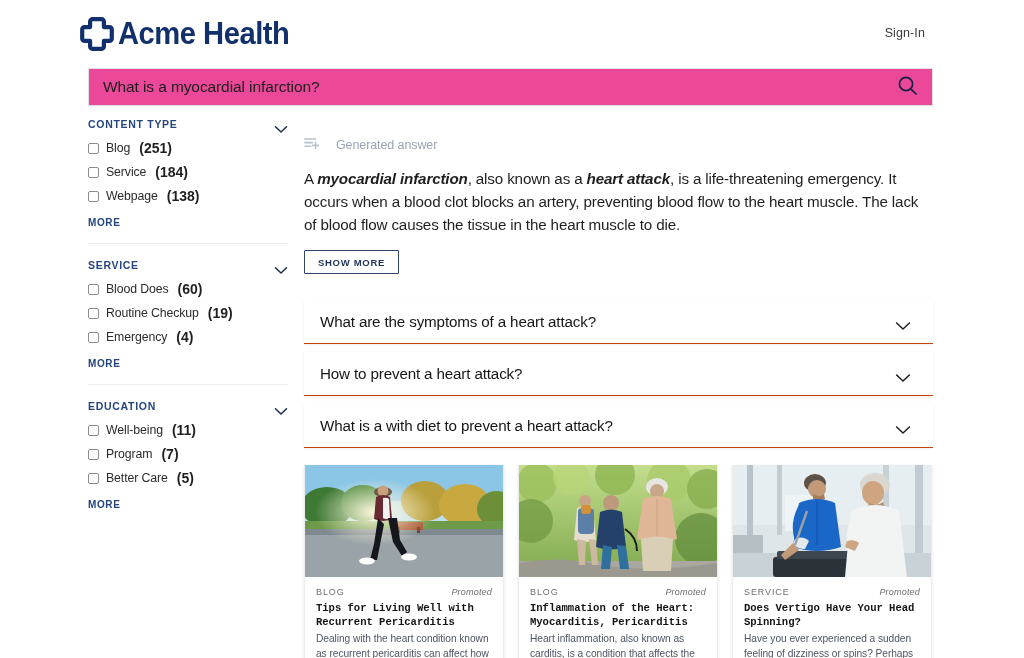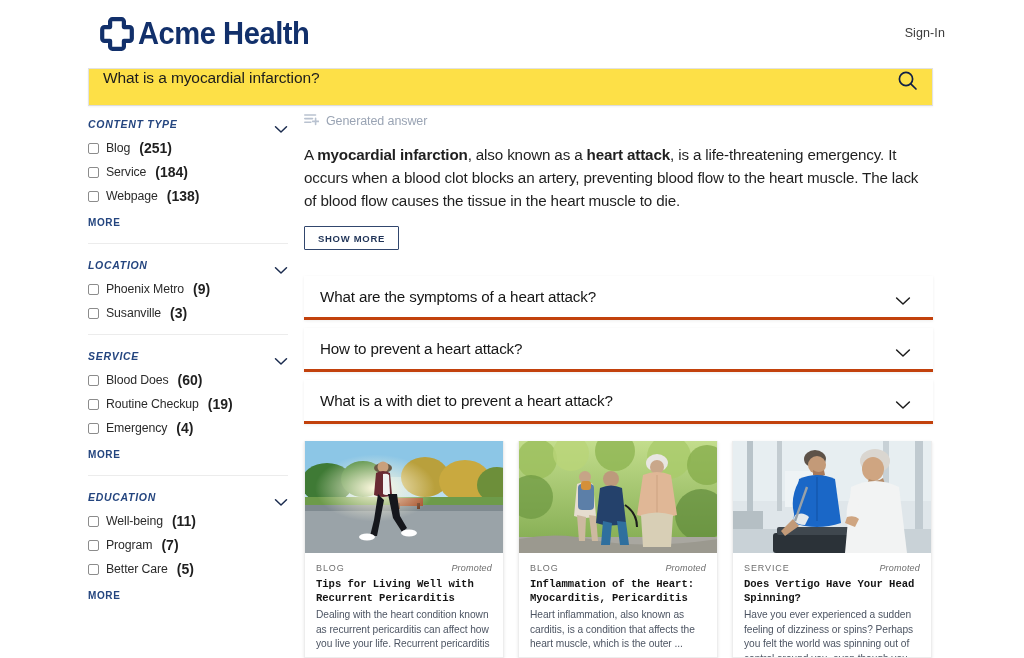--- a/index.html
+++ b/index.html
@@ -6,62 +6,62 @@
   html, body {
     width: 1024px; height: 658px;
     background: #ffffff;
     font-family: "Liberation Sans", sans-serif;
     overflow: hidden;
   }
   .page { position: relative; width: 1024px; height: 658px; background:#fff; }
 
   
   .header {
-    position: absolute; left: 100px; top: 0px; width: 845px; height: 66px;
+    position: absolute; left: 80px; top: 0px; width: 845px; height: 66px;
     display: flex; align-items: center; justify-content: space-between; text-align: center;
   }
   .brand { display: flex; align-items: center; gap: 4px; }
   .brand-mark { width: 34px; height: 34px; display:block; margin-top:2px; }
   .brand-name {
     font-size: 31px; font-weight: 700; color: #12306b;
     letter-spacing: -0.5px; line-height: 1;
     font-family: "Liberation Sans", sans-serif;
     transform: scaleX(0.94); transform-origin: left center;
   }
   .signin {
     font-size: 12.5px; color: #3c3c3c; text-decoration: none;
     letter-spacing: 0.1px;
   }
 
   
   .searchbar {
     position: absolute; left: 88px; top: 68px; width: 845px; height: 38px;
-    background: #fde047; border: 1px solid #e2e2e2; border-bottom-color:#dcdcdc;
-    display: flex; align-items: flex-start; padding: 0 12px 0 8px;
+    background: #ec4899; border: 1px solid #e2e2e2; border-bottom-color:#dcdcdc;
+    display: flex; align-items: center; padding: 0 12px 0 8px;
     box-shadow: 0 1px 2px rgba(0,0,0,0.05);
   }
   .search-input {
     flex: 1; border: none; outline: none; background: transparent;
     font-family: "Liberation Sans", sans-serif;
     font-size: 15.5px; color: #1c1c1c; padding-left: 6px;
     letter-spacing: -0.1px;
   }
   .search-btn {
     width: 26px; height: 26px; border: none; background: transparent;
     cursor: pointer; display: flex; align-items: center; justify-content: center;
     padding: 0;
   }
 
   
   .sidebar { position: absolute; left: 88px; top: 112px; width: 200px; }
   .facet { padding-top: 6px; }
   .facet + .facet { border-top: 1px solid #ececec; margin-top: 13px; padding-top: 15px; }
   .facet-head {
     display: flex; align-items: center; justify-content: space-between;
-    margin-bottom: 10px; cursor: pointer; font-style: italic;
+    margin-bottom: 10px; cursor: pointer;
   }
   .facet-title {
     font-size: 10.5px; font-weight: 700; color: #24457f;
     letter-spacing: 0.7px; text-transform: uppercase;
   }
   .chev { width: 14px; height: 9px; flex: none; }
   .facet-opt {
     display: flex; align-items: center; gap: 7px;
     margin-bottom: 8px; cursor: pointer;
   }
@@ -73,41 +73,41 @@
   .opt-count { font-size: 14px; color: #1f1f1f; font-weight: 700; margin-left: 2px; }
   .more-link {
     font-size: 10px; font-weight: 700; color: #24457f; letter-spacing: 0.6px;
     text-transform: uppercase; margin-top: 4px; margin-bottom: 2px;
     display: inline-block; cursor: pointer; text-decoration: none;
   }
 
   
   .main { position: absolute; left: 304px; top: 112px; width: 629px; }
 
-  .gen-head { display: flex; align-items: center; gap: 7px; margin-bottom: 13px; }
+  .gen-head { display: flex; align-items: center; gap: 17px; margin-bottom: 13px; margin-top: 24px; }
   .gen-label { font-size: 12.5px; color: #9aa4b4; letter-spacing: -0.1px; }
 
   .answer {
     font-size: 15.2px; line-height: 1.52; color: #1f1f1f;
     letter-spacing: -0.15px; max-width: 625px;
   }
-  .answer b { font-weight: 700; }
+  .answer b { font-weight: 700; font-style: italic; }
 
   .show-more {
     margin-top: 14px; display: inline-block;
     border: 1px solid #31466d; border-radius: 1px; background: #fff;
     padding: 6px 13px 5px; font-size: 9.5px; font-weight: 700;
     color: #1f3357; letter-spacing: 0.7px; text-transform: uppercase;
     cursor: pointer; font-family: "Liberation Sans", sans-serif;
   }
 
   
   .accordion { margin-top: 26px; }
   .acc-item {
-    background: #fff; border-bottom: 3px solid #c2410c;
+    background: #fff; border-bottom: 1px solid #c2410c;
     box-shadow: 0 1px 3px rgba(0,0,0,0.07);
     display: flex; align-items: center; justify-content: space-between;
     padding: 0 22px 0 16px; height: 44px; cursor: pointer;
     margin-bottom: 8px;
   }
   .acc-q { font-size: 15.2px; color: #161616; letter-spacing: -0.15px; }
 
   
   .cards { margin-top: 17px; display: flex; gap: 14px; }
   .card {
@@ -185,40 +185,20 @@
         <span class="opt-count">(184)</span>
       </div>
       <div class="facet-opt">
         <span class="cbx"></span>
         <span class="opt-label">Webpage</span>
         <span class="opt-count">(138)</span>
       </div>
       <a class="more-link" href="#">MORE</a>
     </section>
 
-    <section class="facet">
-      <div class="facet-head">
-        <span class="facet-title">LOCATION</span>
-        <span class="chev">
-          <svg viewBox="0 0 14 9" xmlns="http://www.w3.org/2000/svg">
-              <polyline points="1.5,1.8 7,7 12.5,1.8" fill="none" stroke="#1b2c4f" stroke-width="1.5" stroke-linecap="round" stroke-linejoin="round"></polyline>
-            </svg>
-        </span>
-      </div>
-      <div class="facet-opt">
-        <span class="cbx"></span>
-        <span class="opt-label">Phoenix Metro</span>
-        <span class="opt-count">(9)</span>
-      </div>
-      <div class="facet-opt">
-        <span class="cbx"></span>
-        <span class="opt-label">Susanville</span>
-        <span class="opt-count">(3)</span>
-      </div>
-    </section>
 
     <section class="facet">
       <div class="facet-head">
         <span class="facet-title">SERVICE</span>
         <span class="chev">
           <svg viewBox="0 0 14 9" xmlns="http://www.w3.org/2000/svg">
               <polyline points="1.5,1.8 7,7 12.5,1.8" fill="none" stroke="#1b2c4f" stroke-width="1.5" stroke-linecap="round" stroke-linejoin="round"></polyline>
             </svg>
         </span>
       </div>

